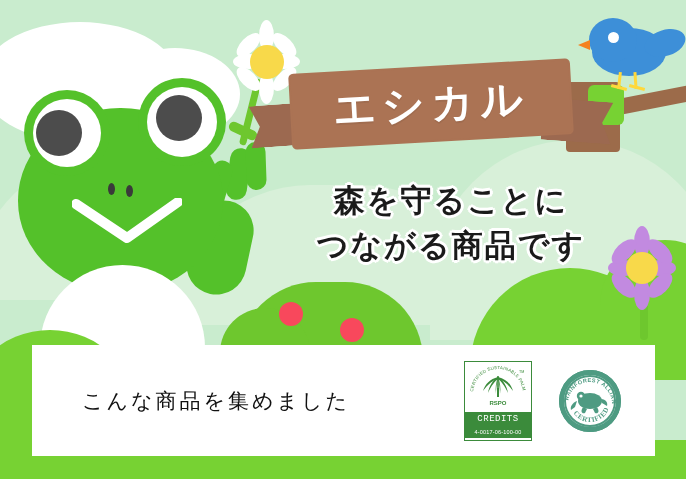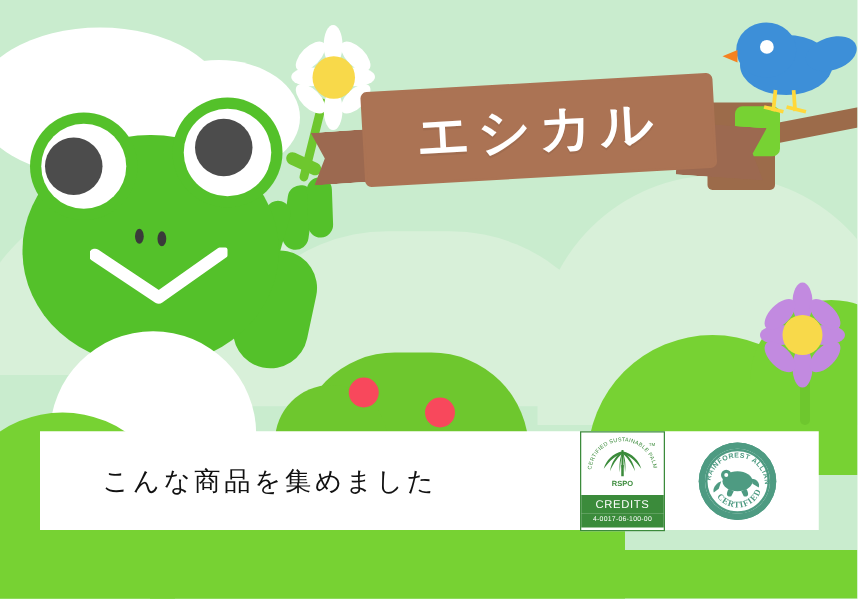--- a/index.html
+++ b/index.html
@@ -66,38 +66,38 @@
       font-family:"DejaVu Sans","Liberation Sans",sans-serif;
       text-shadow:
         2px 0 0 #fff,-2px 0 0 #fff,0 2px 0 #fff,0 -2px 0 #fff,
         2px 2px 0 #fff,-2px 2px 0 #fff,2px -2px 0 #fff,-2px -2px 0 #fff,
         3px 0 0 #fff,-3px 0 0 #fff,0 3px 0 #fff,0 -3px 0 #fff;
   }
   .headline div{white-space:nowrap;}
 
   
   .panel{
-      position:absolute;left:32px;top:345px;width:623px;height:79px;
+      position:absolute;left:32px;top:345px;width:623px;height:111px;
       background:#ffffff;
       display:flex;align-items:center;
   }
   .panel-label{
       margin-left:50px;
       font-size:21px;color:#111;letter-spacing:3px;white-space:nowrap;
       font-family:"DejaVu Sans","Liberation Sans",sans-serif;
   }
   .logos{margin-left:auto;margin-right:32px;display:flex;align-items:center;gap:25px;}
 
   
   .rspo{width:66px;height:78px;border:1.5px solid #3b8b3b;background:#fff;
         display:flex;flex-direction:column;align-items:center;position:relative;}
   .rspo-top{position:relative;width:100%;height:50px;}
   .rspo-credits{width:100%;height:15px;background:#3b8b3b;color:#fff;
         font-size:9px;display:flex;align-items:center;justify-content:center;
-        letter-spacing:.5px;font-family:Liberation Sans, sans-serif;}
+        letter-spacing:.5px;font-family:Liberation Mono, monospace;}
   .rspo-code{width:100%;height:11px;background:#3b8b3b;color:#fff;font-size:5.5px;
         display:flex;align-items:center;justify-content:center;letter-spacing:.2px;
         font-family:"Liberation Sans",sans-serif;}
   .rspo-arc-text{position:absolute;left:3px;top:2px;width:60px;height:48px;}
 
   
   .ra{width:66px;height:66px;position:relative;}
 
   
   .fsc{width:62px;height:68px;background:#2f6b46;position:relative;
@@ -204,20 +204,24 @@
 
   <div class="ribbon-wrap">
     <div class="ribbon-tail" style="left:0px;top:52px;width:70px;height:42px;transform:rotate(-4deg);
                 clip-path:polygon(0 0,100% 0,100% 100%,0 100%,14% 50%);"></div>
     <div class="ribbon-tail" style="left:292px;top:48px;width:70px;height:42px;transform:rotate(4deg);
                 clip-path:polygon(0 0,100% 0,86% 50%,100% 100%,0 100%);"></div>
     <div class="ribbon-main"></div>
     <div class="ribbon-text">エシカル</div>
   </div>
 
+  <div class="headline">
+    <div>森を守ることに</div>
+    <div>つながる商品です</div>
+  </div>
 
   <div class="panel">
     <div class="panel-label">こんな商品を集めました</div>
 
     <div class="logos">
 
       <div class="rspo">
         <div class="rspo-top">
           <svg class="rspo-arc-text" viewBox="0 0 60 48">
             <defs>

